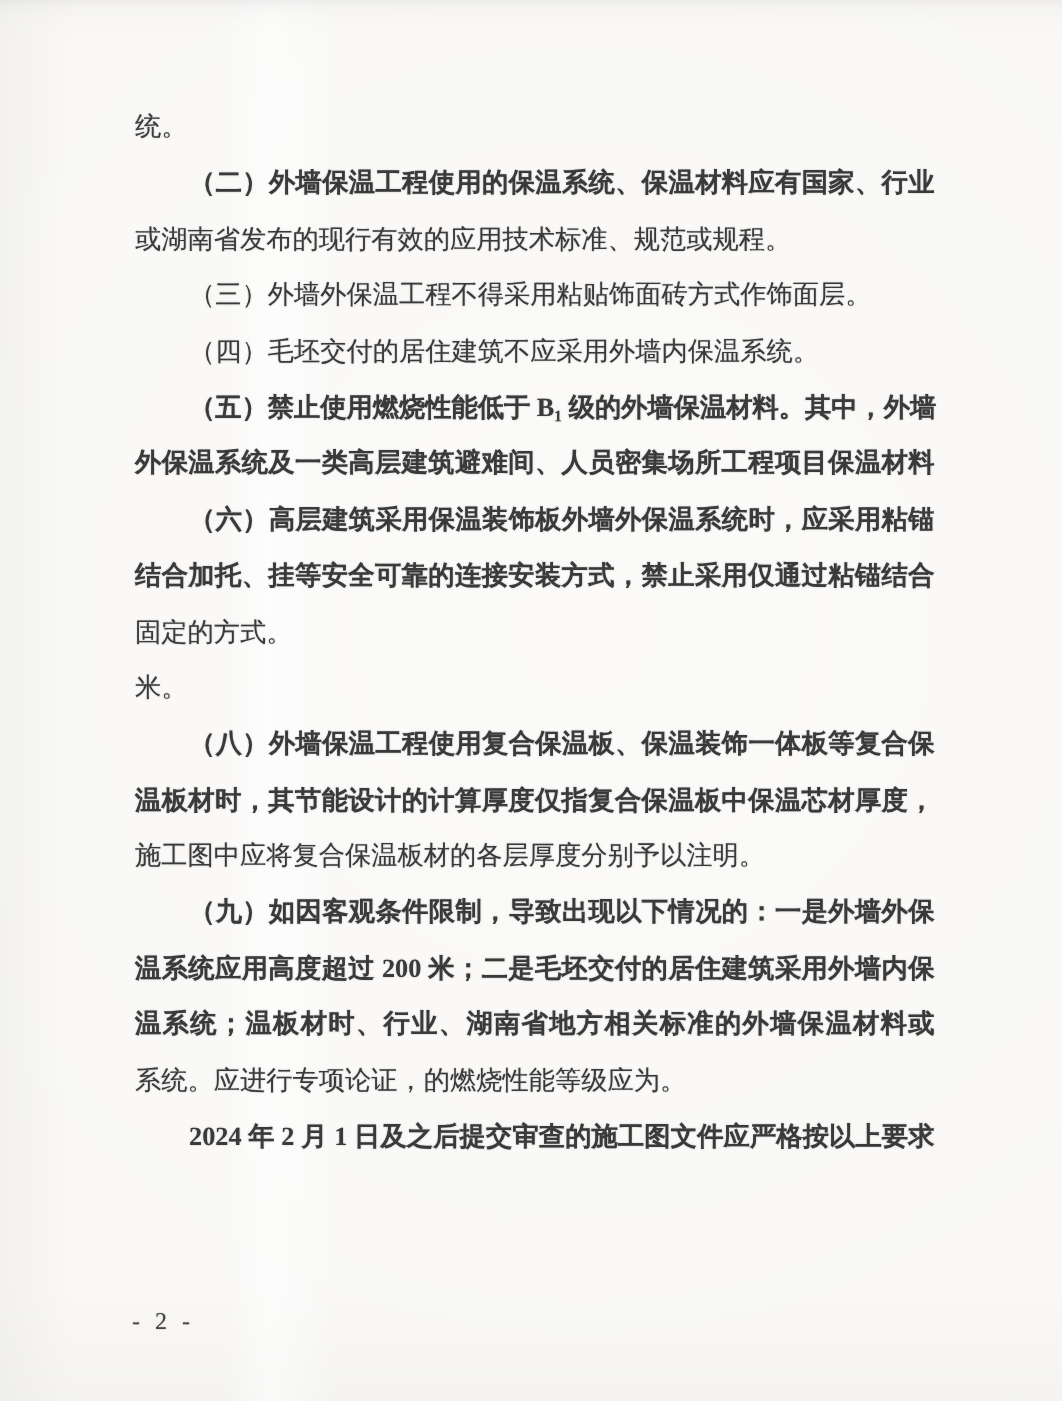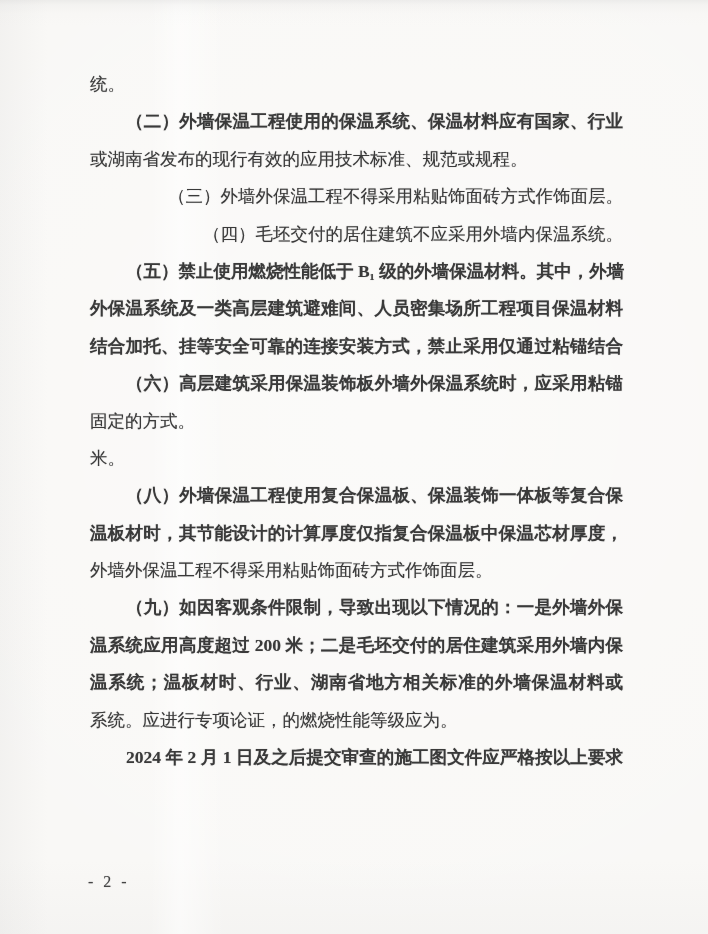--- a/index.html
+++ b/index.html
@@ -38,21 +38,20 @@
     text-shadow: 0 0 1px rgba(95,95,95,0.55);
   }
   .line {
     height: 37.4px;
     line-height: 37.4px;
     white-space: nowrap;
     text-align: left;
   }
   .line.indent {
     padding-left: 36px;
-    text-align: right;
   }
   .line.justify {
     text-align: justify;
     text-align-last: justify;
     font-weight: bold;
   }
   .page-number {
     position: absolute;
     left: 88px;
     top: 870px;
@@ -68,27 +67,27 @@
 
 <div class="screen">
   <div class="text-block">
     <div class="line">统。</div>
     <div class="line indent justify">（二）外墙保温工程使用的保温系统、保温材料应有国家、行业</div>
     <div class="line">或湖南省发布的现行有效的应用技术标准、规范或规程。</div>
     <div class="line indent">（三）外墙外保温工程不得采用粘贴饰面砖方式作饰面层。</div>
     <div class="line indent">（四）毛坯交付的居住建筑不应采用外墙内保温系统。</div>
     <div class="line indent justify">（五）禁止使用燃烧性能低于 B₁ 级的外墙保温材料。其中，外墙</div>
     <div class="line justify">外保温系统及一类高层建筑避难间、人员密集场所工程项目保温材料</div>
+    <div class="line indent justify">（六）高层建筑采用保温装饰板外墙外保温系统时，应采用粘锚</div>
     <div class="line justify">结合加托、挂等安全可靠的连接安装方式，禁止采用仅通过粘锚结合</div>
-    <div class="line indent justify">（六）高层建筑采用保温装饰板外墙外保温系统时，应采用粘锚</div>
     <div class="line">固定的方式。</div>
     <div class="line">米。</div>
     <div class="line indent justify">（八）外墙保温工程使用复合保温板、保温装饰一体板等复合保</div>
     <div class="line justify">温板材时，其节能设计的计算厚度仅指复合保温板中保温芯材厚度，</div>
-    <div class="line">外墙外保温工程不得采用粘贴饰面砖方式作饰面层。</div>
+    <div class="line">施工图中应将复合保温板材的各层厚度分别予以注明。</div>
     <div class="line indent justify">（九）如因客观条件限制，导致出现以下情况的：一是外墙外保</div>
     <div class="line justify">温系统应用高度超过 200 米；二是毛坯交付的居住建筑采用外墙内保</div>
     <div class="line justify">温系统；温板材时、行业、湖南省地方相关标准的外墙保温材料或</div>
     <div class="line">系统。应进行专项论证，的燃烧性能等级应为。</div>
     <div class="line indent justify">2024 年 2 月 1 日及之后提交审查的施工图文件应严格按以上要求</div>
   </div>
   <div class="page-number">- 2 -</div>
 </div>
 
 </body></html>

